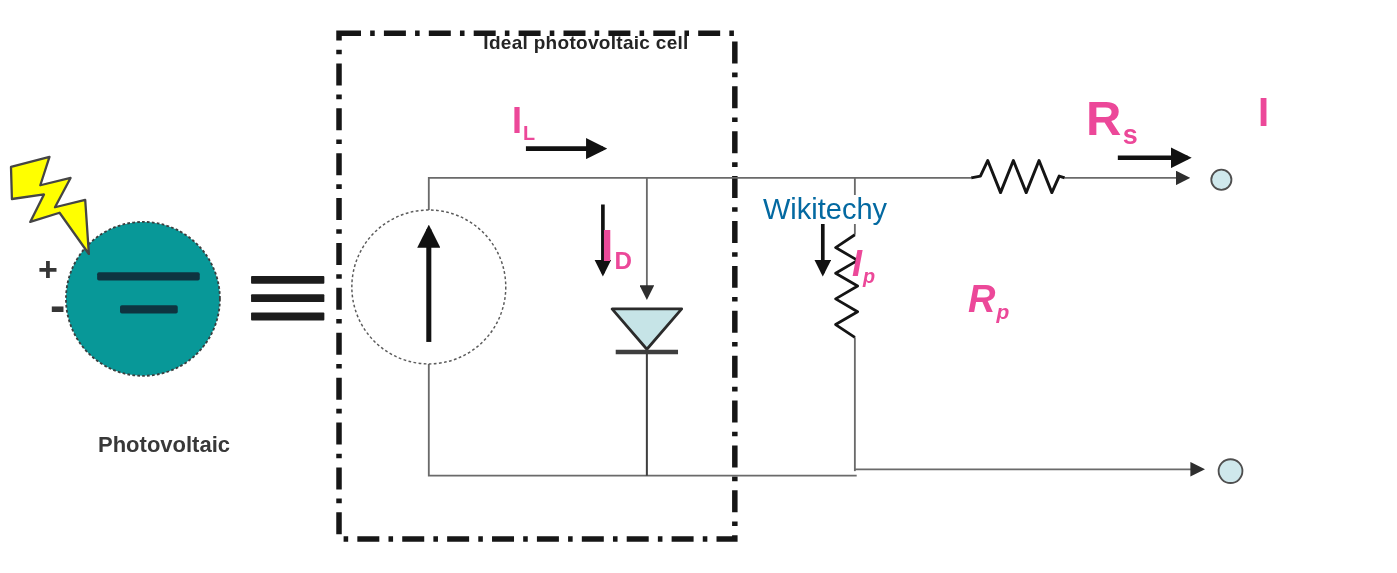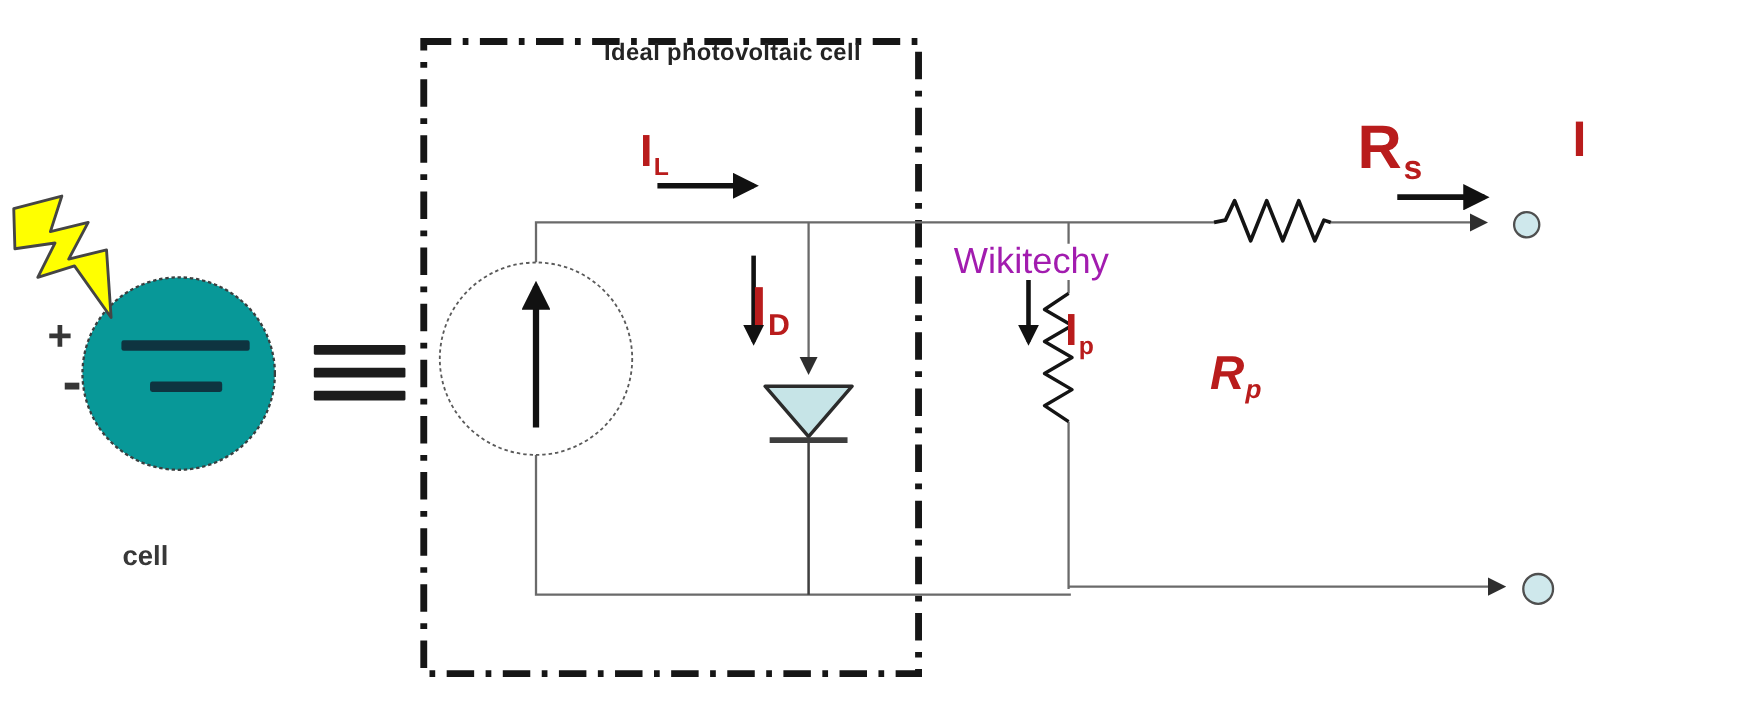--- a/index.html
+++ b/index.html
@@ -1,35 +1,35 @@
 <!DOCTYPE html>
 <html><head>
 <meta charset="utf-8">
 <style>
   html,body{margin:0;padding:0;background:#ffffff;}
   .stage{position:relative;width:1280px;height:573px;background:#ffffff;overflow:hidden;
          font-family:"Liberation Sans",sans-serif;}
   .layer{position:absolute;left:0;top:0;width:100%;height:100%;}
-  .lbl{position:absolute;font-weight:bold;color:#b91c1c;line-height:1;white-space:nowrap;
+  .lbl{position:absolute;font-weight:bold;color:#ec4899;line-height:1;white-space:nowrap;
        font-family:"Liberation Sans",sans-serif;}
   .sub{font-size:0.55em;position:relative;top:0.34em;left:0.05em;font-weight:bold;}
   .lbl-il{left:512px;top:103px;font-size:36px;}
   .lbl-id{left:601px;top:224px;font-size:44px;}
-  .lbl-ip{left:852px;top:246px;font-size:36px;}
+  .lbl-ip{left:852px;top:246px;font-size:36px;font-style:italic;}
   .lbl-rp{left:968px;top:280px;font-size:38px;font-style:italic;}
   .lbl-rs{left:1086px;top:94px;font-size:49px;}
   .lbl-iout{left:1258px;top:92px;font-size:40px;}
   .lbl-plus-top{left:1364px;top:146px;font-size:32px;color:#2e2e2e;}
   .lbl-minus-bottom{left:1376px;top:458px;font-size:50px;color:#2e2e2e;}
   .lbl-cell-plus{left:38px;top:252px;font-size:34px;color:#363636;}
   .lbl-cell-minus{left:50px;top:282px;font-size:46px;color:#363636;}
   .pv-name{left:98px;top:428px;font-size:22px;color:#383838;line-height:1.5;font-weight:bold;}
   .box-title{left:370px;top:33px;width:432px;text-align:center;font-size:19px;
              color:#242424;letter-spacing:0.3px;font-weight:bold;}
-  .watermark{left:760px;top:195px;font-size:29px;color:#a21caf;font-weight:400;
+  .watermark{left:760px;top:195px;font-size:29px;color:#0369a1;font-weight:400;
              background:#ffffff;padding:0 3px;}
 </style>
 </head>
 <body>
 
 <div class="stage">
 
   <svg class="layer" viewBox="0 0 1397 573">
     <defs>
       <marker id="ab" viewBox="0 0 10 10" refX="8" refY="5" markerWidth="4.6" markerHeight="4.6" orient="auto">
@@ -104,18 +104,18 @@
 
   <div class="lbl lbl-iout">I</div>
 
   <div class="lbl lbl-plus-top">+</div>
   <div class="lbl lbl-minus-bottom">-</div>
 
   <div class="lbl lbl-cell-plus">+</div>
   <div class="lbl lbl-cell-minus">-</div>
 
   <div class="lbl pv-name">
-    <div>cell</div>
+    <div>Photovoltaic</div>
   </div>
 
   <div class="lbl watermark">Wikitechy</div>
 
 </div>
 
 </body></html>

